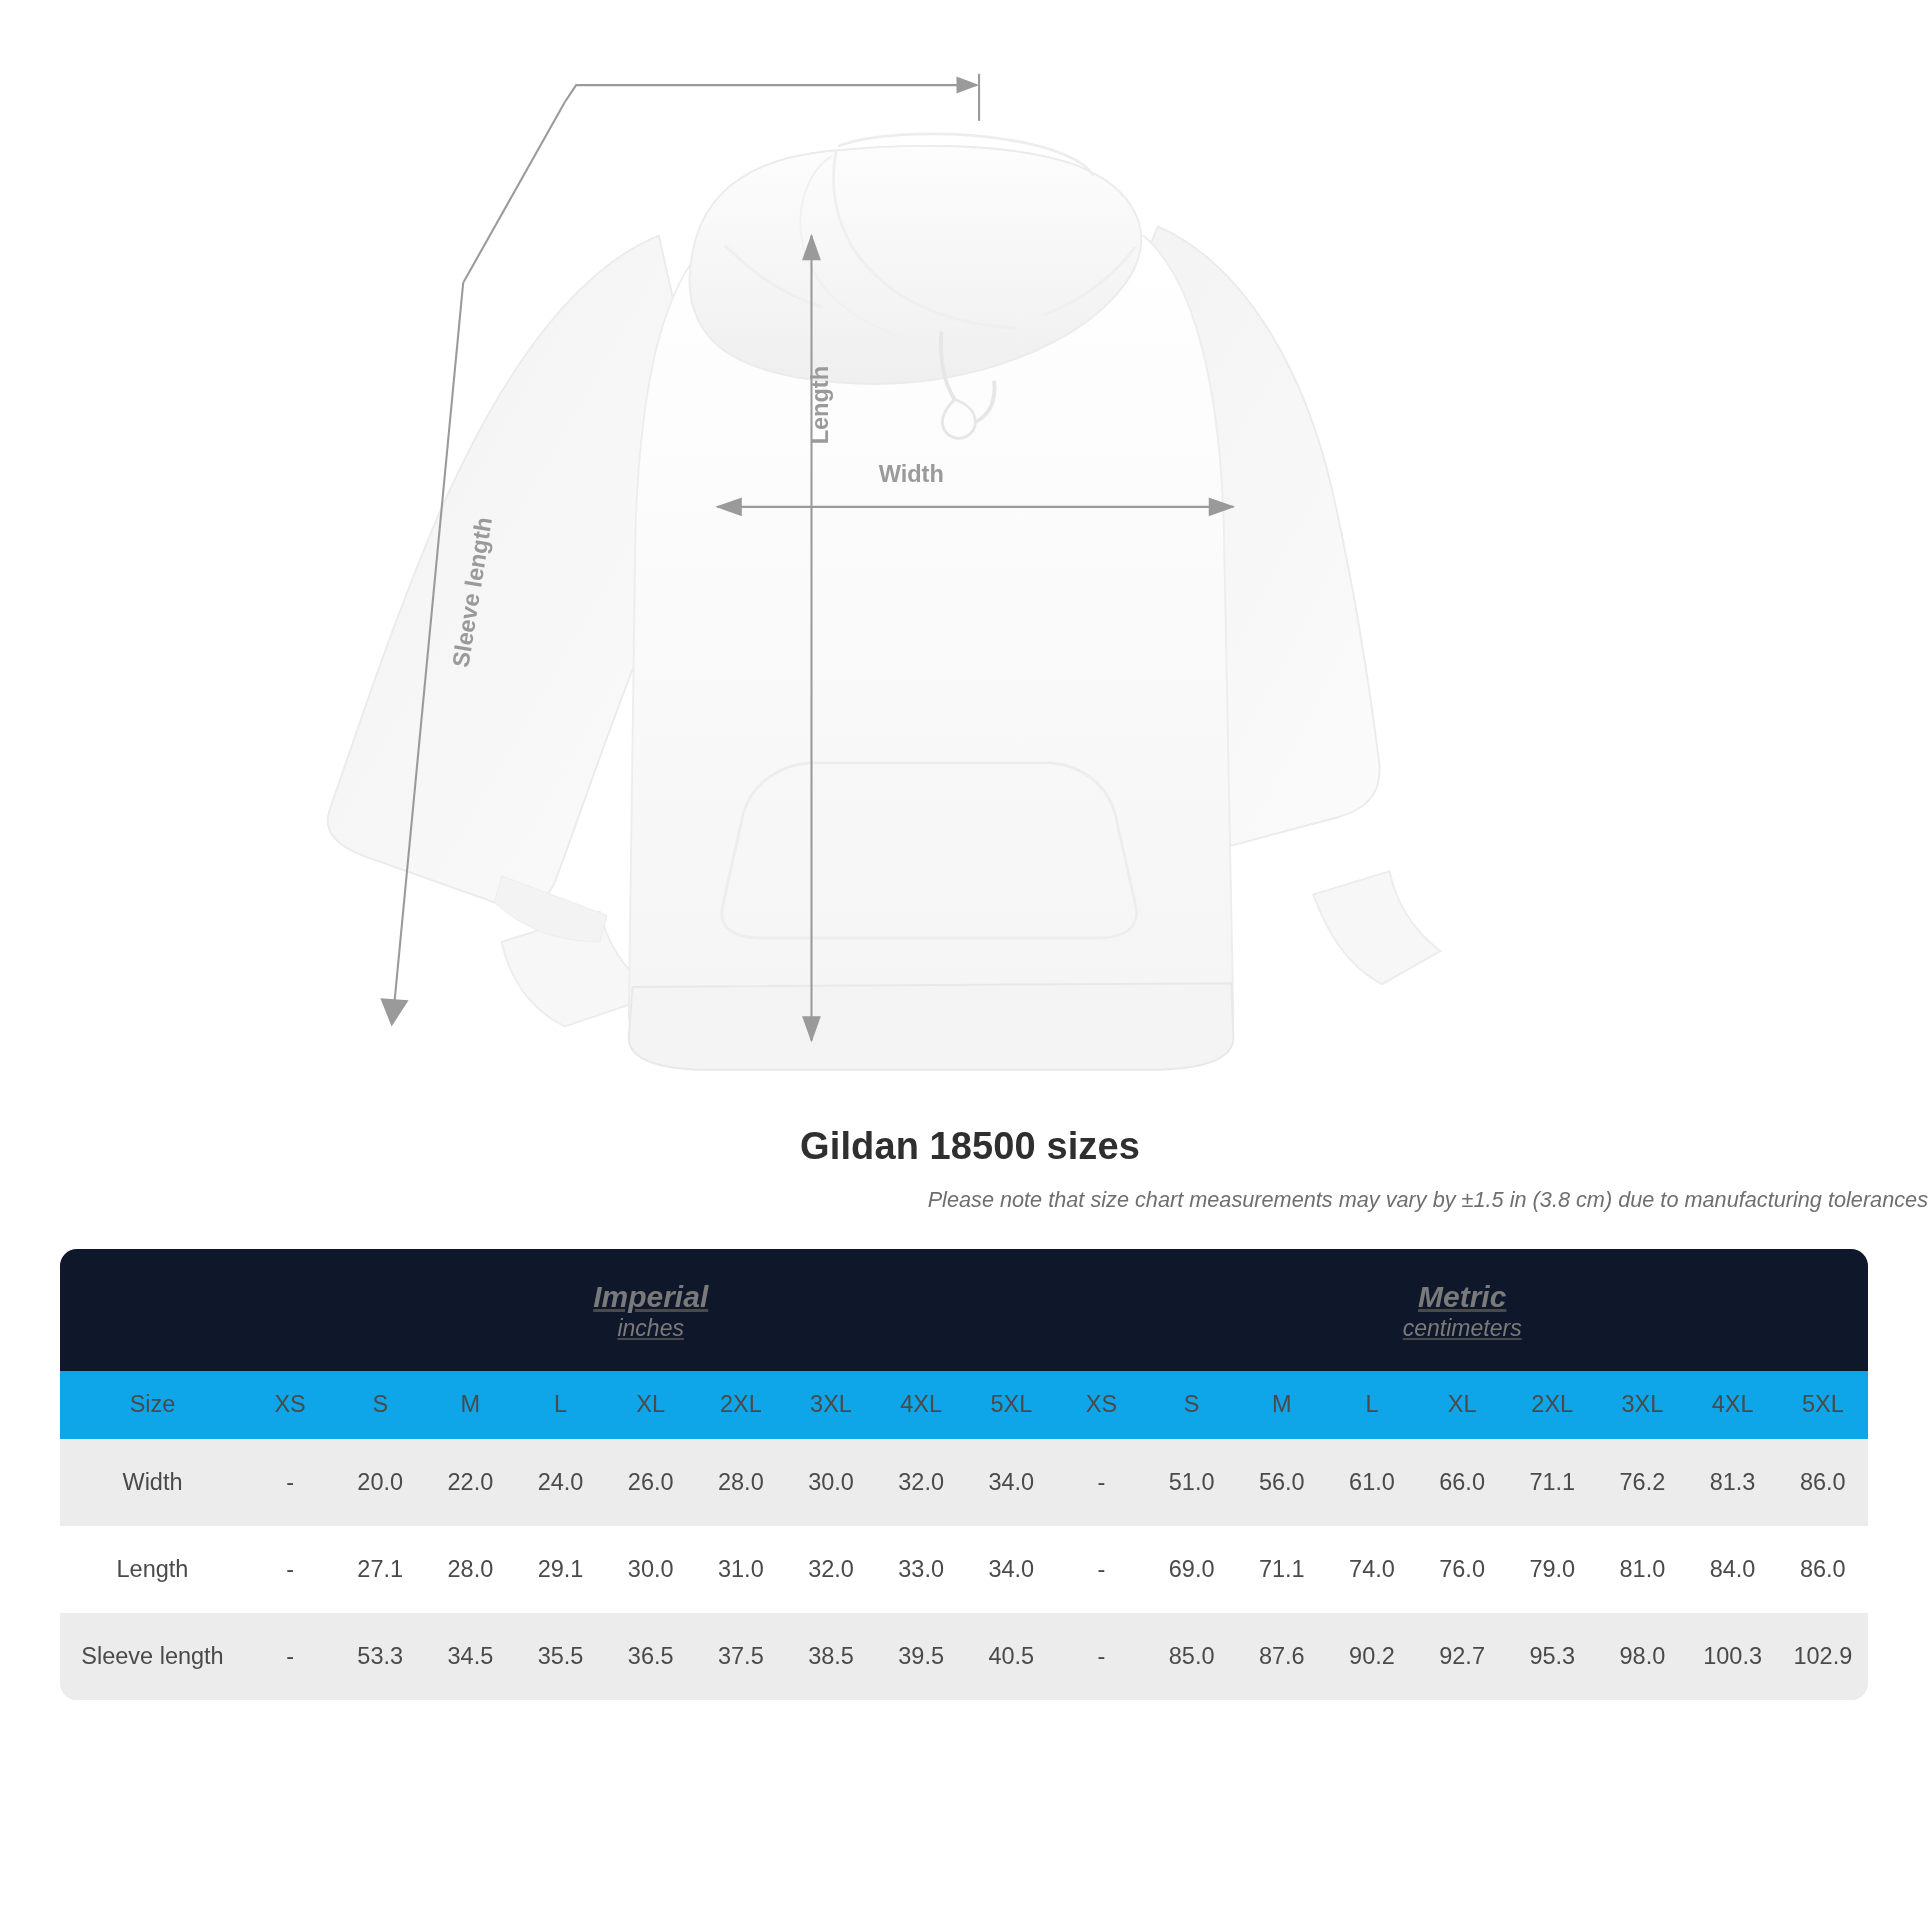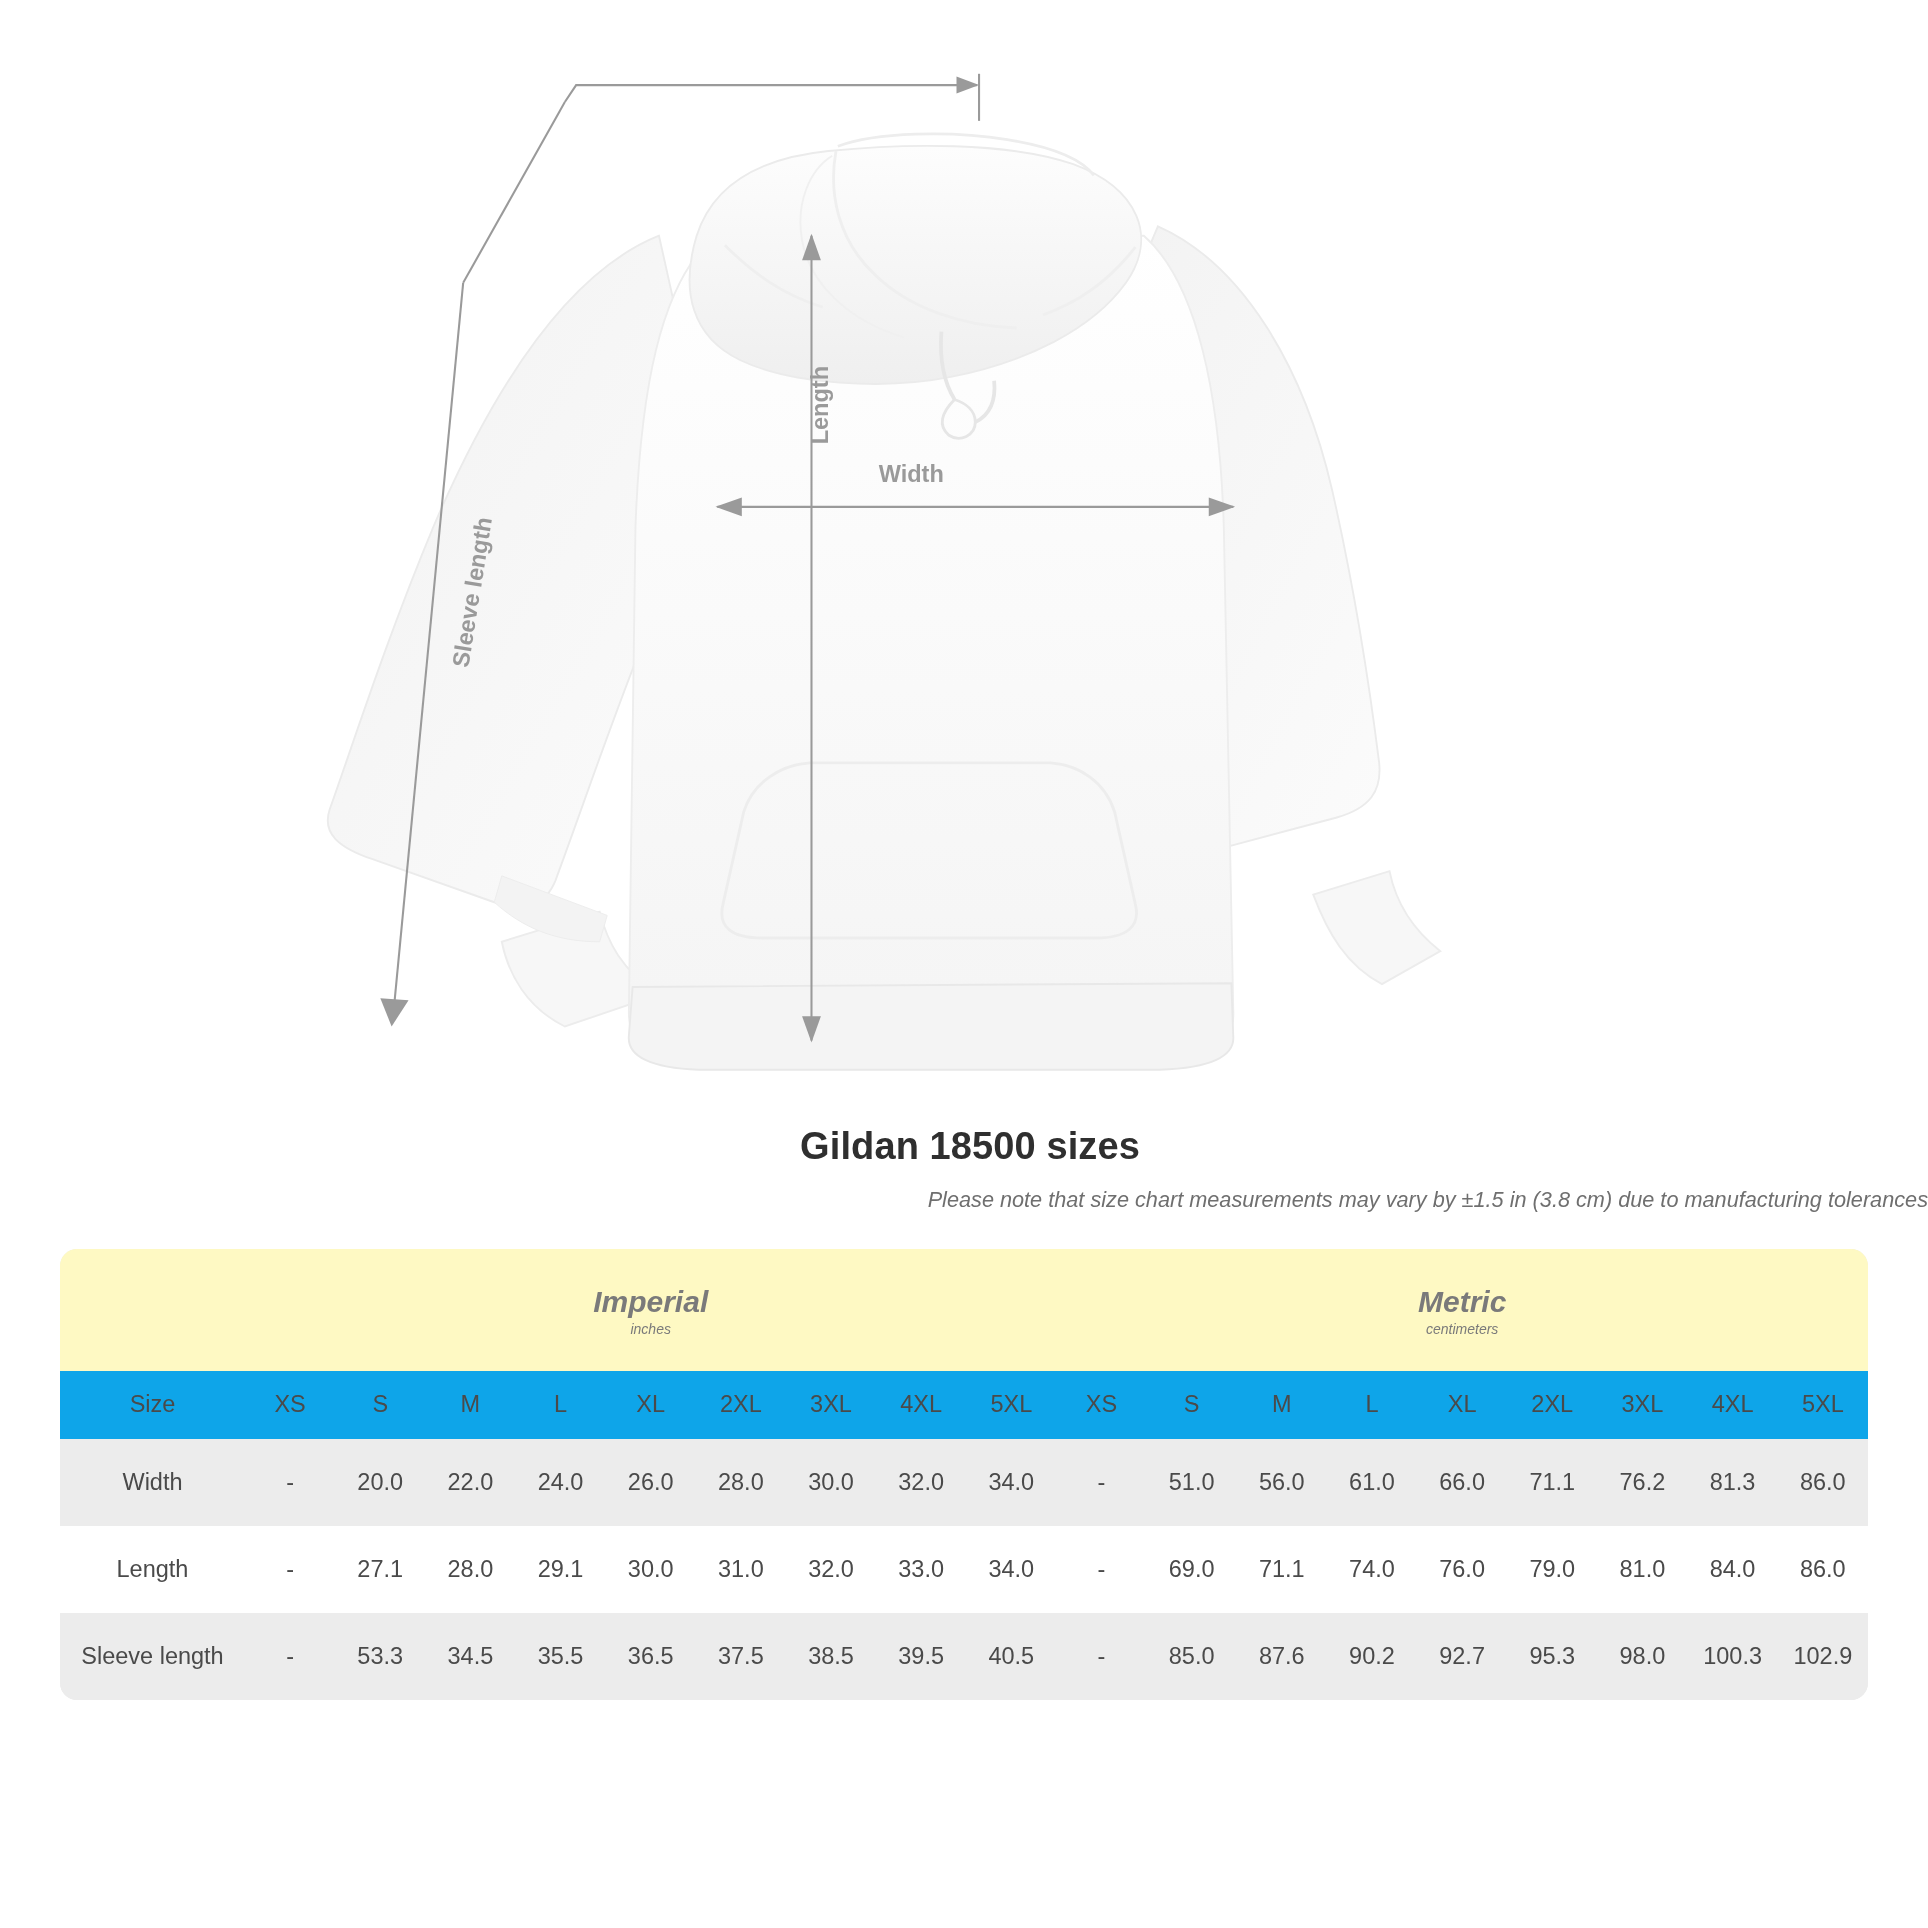--- a/index.html
+++ b/index.html
@@ -67,32 +67,33 @@
   }
   table.size-table td, table.size-table th {
     text-align: center;
     vertical-align: middle;
     font-size: 23.5px;
     color: #4a4a4a;
     font-weight: normal;
   }
   .unit-head {
     height: 122px;
-    background: #fef9c3;
+    background: #0f172a;
     border: none;
+    text-decoration: underline;
   }
   .unit-system {
     font-size: 30px;
     font-style: italic;
     font-weight: bold;
     color: #7a7a7a;
     line-height: 1.25;
   }
   .unit-sub {
-    font-size: 14px;
+    font-size: 23px;
     font-style: italic;
     color: #7a7a7a;
   }
   .head-row td {
     height: 68px;
     background: #0ea5e9;
     font-weight: bold;
     color: #4a4a4a;
     font-size: 24.5px;
   }

